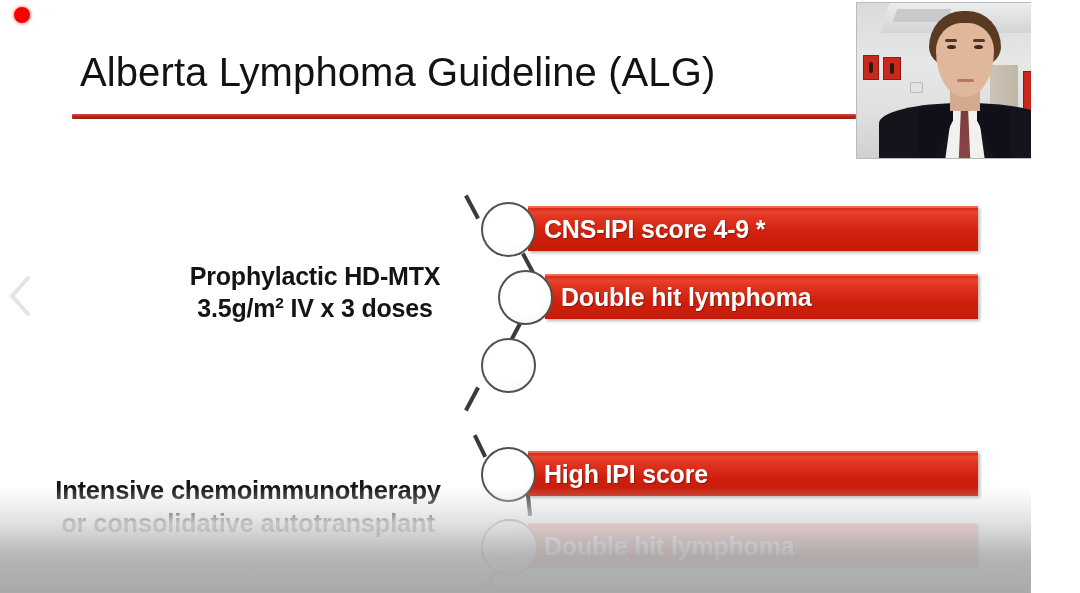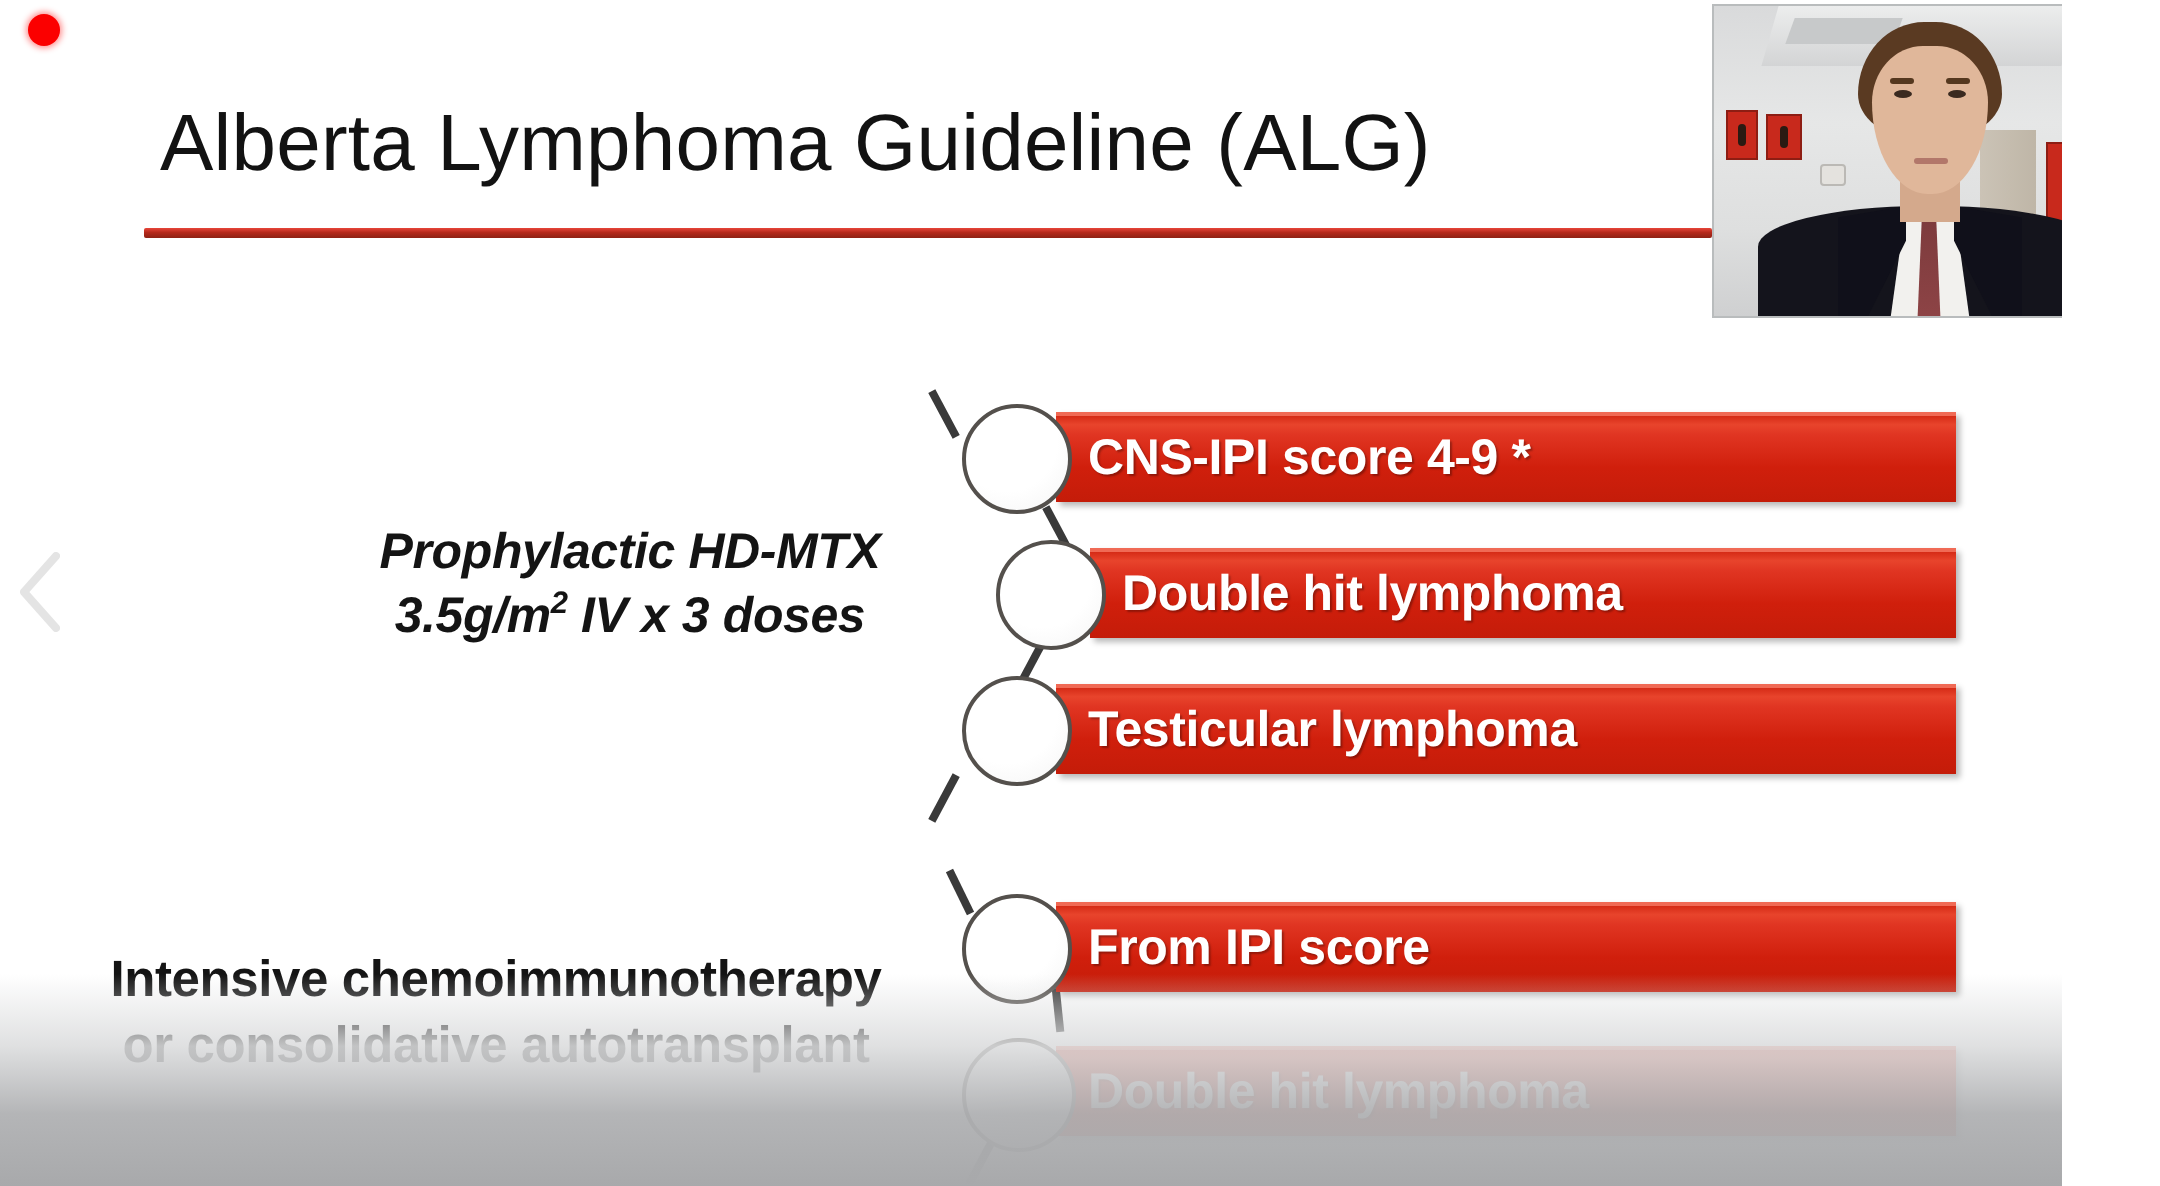--- a/index.html
+++ b/index.html
@@ -203,21 +203,21 @@
 
   .left-label {
     position: absolute;
     font-weight: bold;
     color: #141414;
     text-align: center;
     line-height: 1.28;
     font-size: 25px;
     letter-spacing: -0.2px;
   }
-  #label-prophylactic { left: 150px; top: 260px; width: 330px; font-style: italic; }
+  #label-prophylactic { left: 150px; top: 260px; width: 330px; }
   #label-intensive {
     left: 18px; top: 474px; width: 460px;
     font-size: 25.5px;
   }
   .sup { font-size: 0.62em; vertical-align: super; }
 
   .conn-line {
     position: absolute;
     background: #3a3a3a;
     transform-origin: center;
@@ -341,37 +341,34 @@
     <div class="bar" style="left:528px; top:206px; width:450px;">
       <span class="bar-text" style="margin-left:16px;">CNS-IPI score 4-9 *</span>
     </div>
     <div class="node-circle" style="left:481px; top:202px; width:55px; height:55px;"></div>
 
     <div class="bar" style="left:545px; top:274px; width:433px;">
       <span class="bar-text" style="margin-left:16px;">Double hit lymphoma</span>
     </div>
     <div class="node-circle" style="left:498px; top:270px; width:55px; height:55px;"></div>
 
-    <div class="bar" style="left:528px; top:342px; width:450px;">
-      <span class="bar-text" style="margin-left:16px;">Testicular lymphoma</span>
-    </div>
     <div class="node-circle" style="left:481px; top:338px; width:55px; height:55px;"></div>
 
 
     <div class="left-label" id="label-intensive">
       <div>Intensive chemoimmunotherapy</div>
       <div>or consolidative autotransplant</div>
     </div>
 
     <div class="conn-line" style="left:478px; top:434px; width:4px; height:24px; transform:rotate(-26deg);"></div>
     <div class="conn-line" style="left:527px; top:494px; width:4px; height:22px; transform:rotate(-6deg);"></div>
     <div class="conn-line" style="left:489px; top:566px; width:4px; height:28px; transform:rotate(28deg);"></div>
 
     <div class="bar" style="left:528px; top:451px; width:450px;">
-      <span class="bar-text" style="margin-left:16px;">From IPI score</span>
+      <span class="bar-text" style="margin-left:16px;">High IPI score</span>
     </div>
     <div class="node-circle" style="left:481px; top:447px; width:55px; height:55px;"></div>
 
     <div class="bar" style="left:528px; top:523px; width:450px;">
       <span class="bar-text" style="margin-left:16px;">Double hit lymphoma</span>
     </div>
     <div class="node-circle shaded" style="left:481px; top:519px; width:57px; height:57px;"></div>
   </div>
 
   <div id="bottom-fade"></div>

